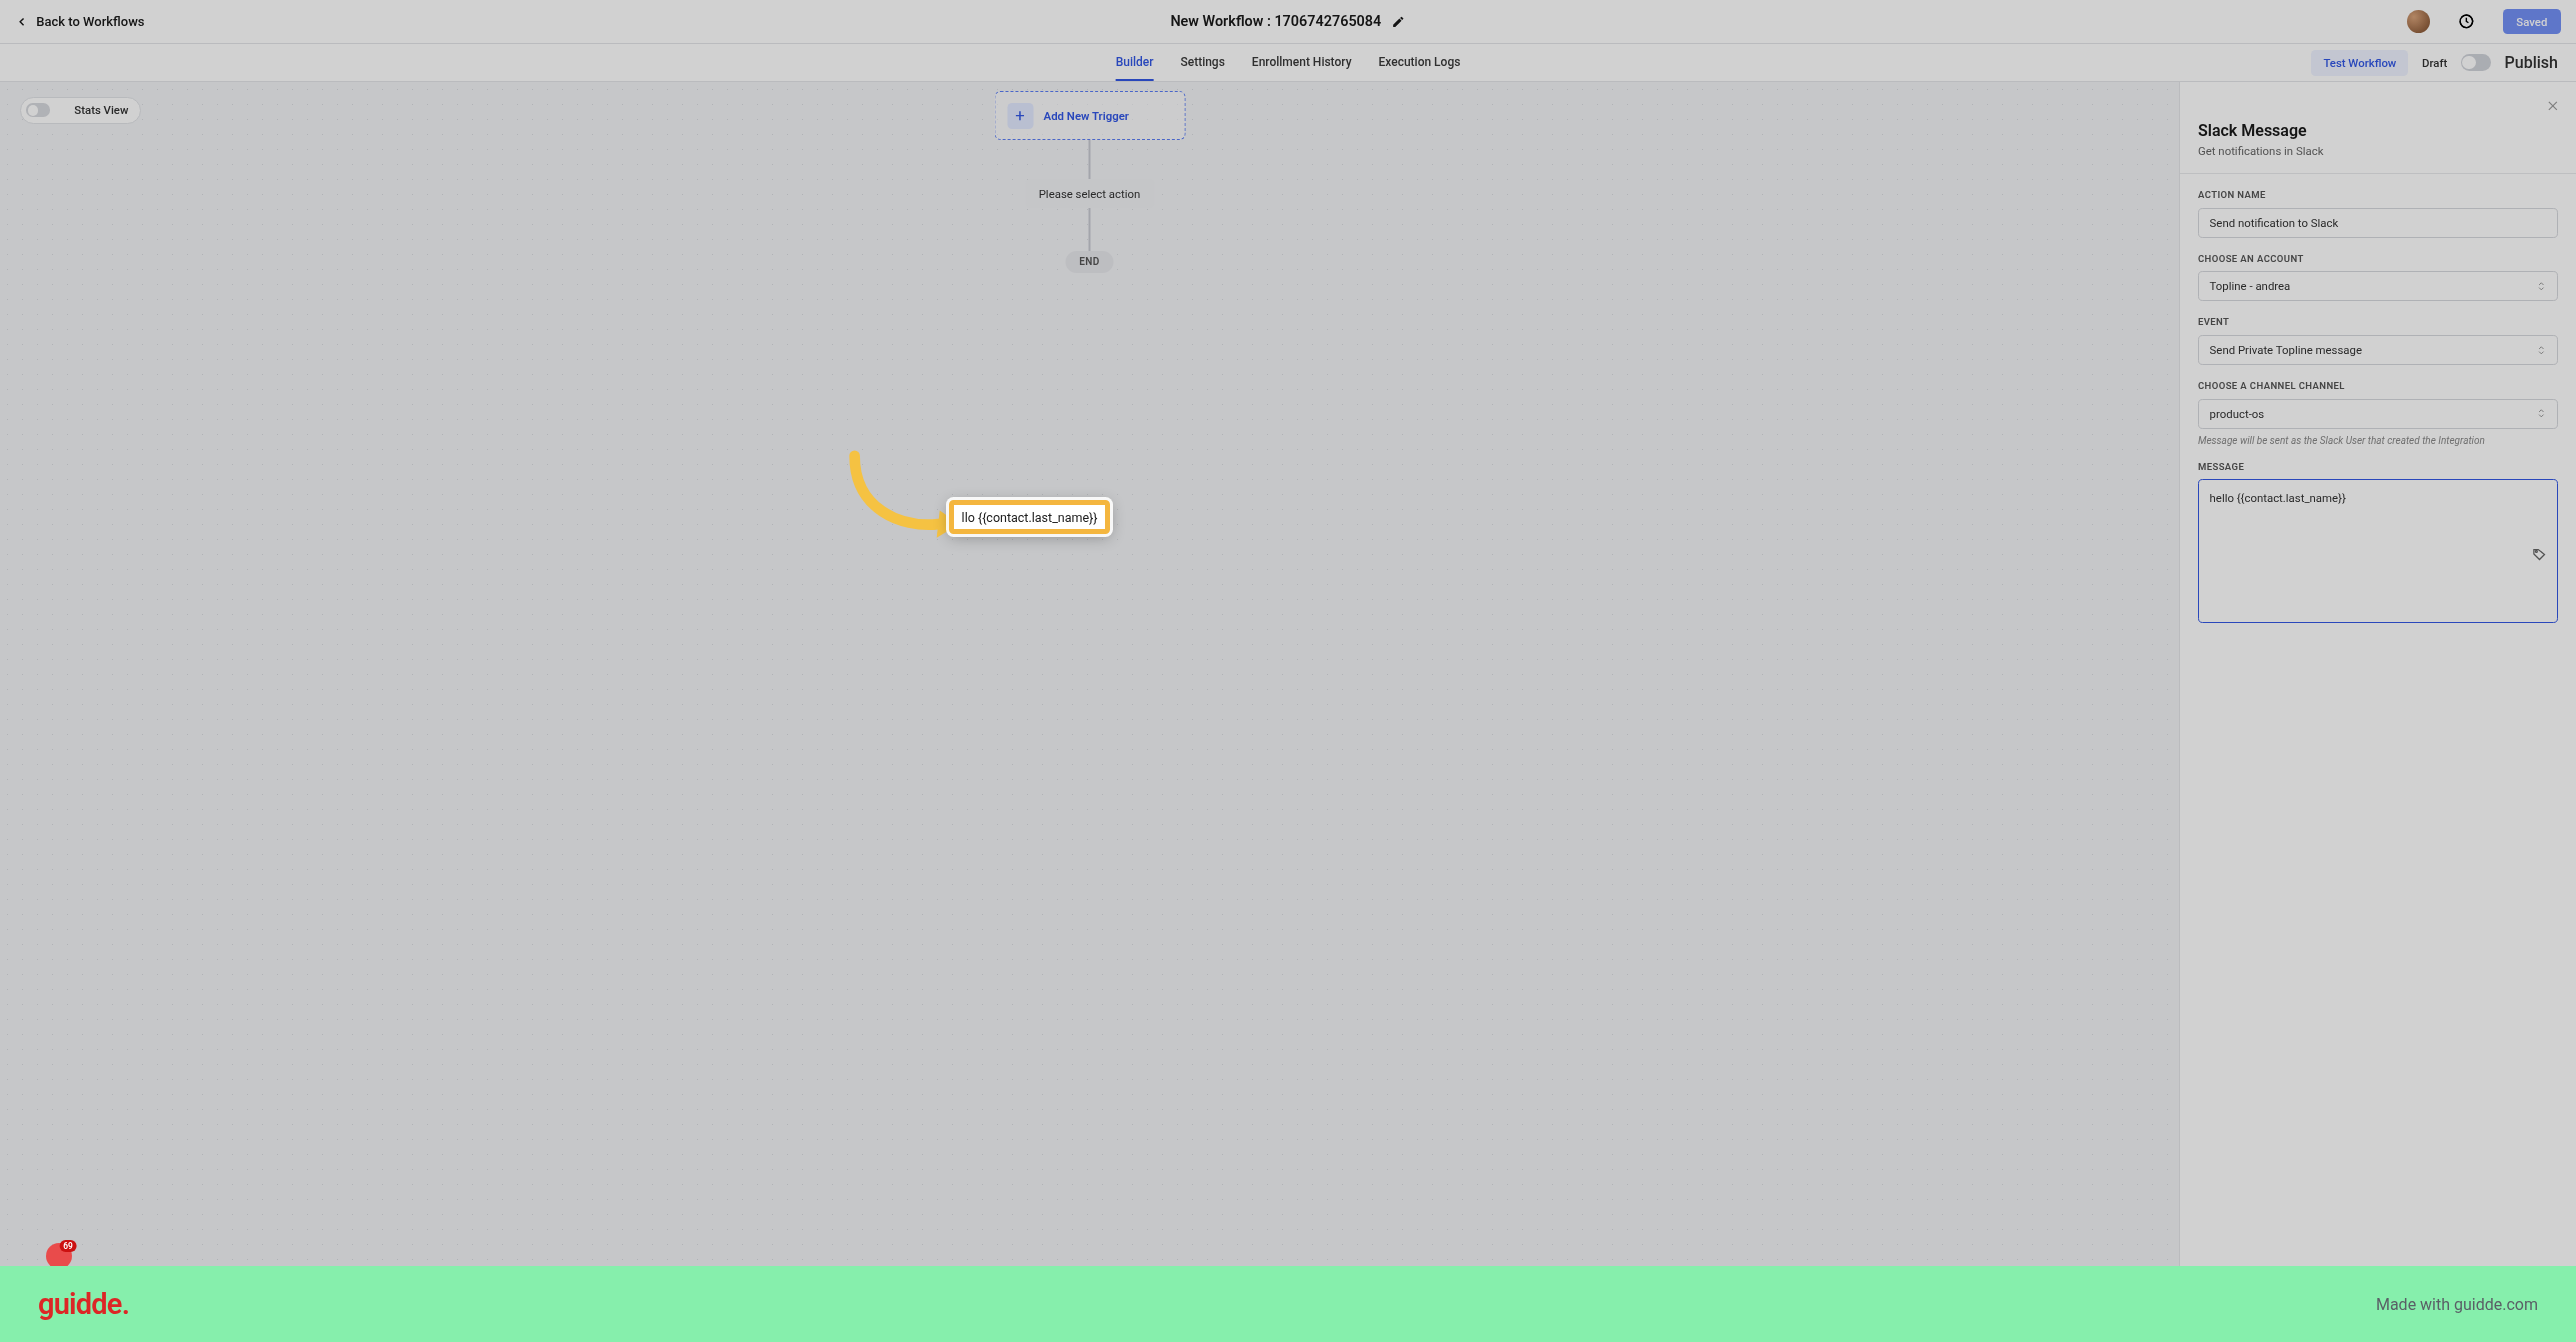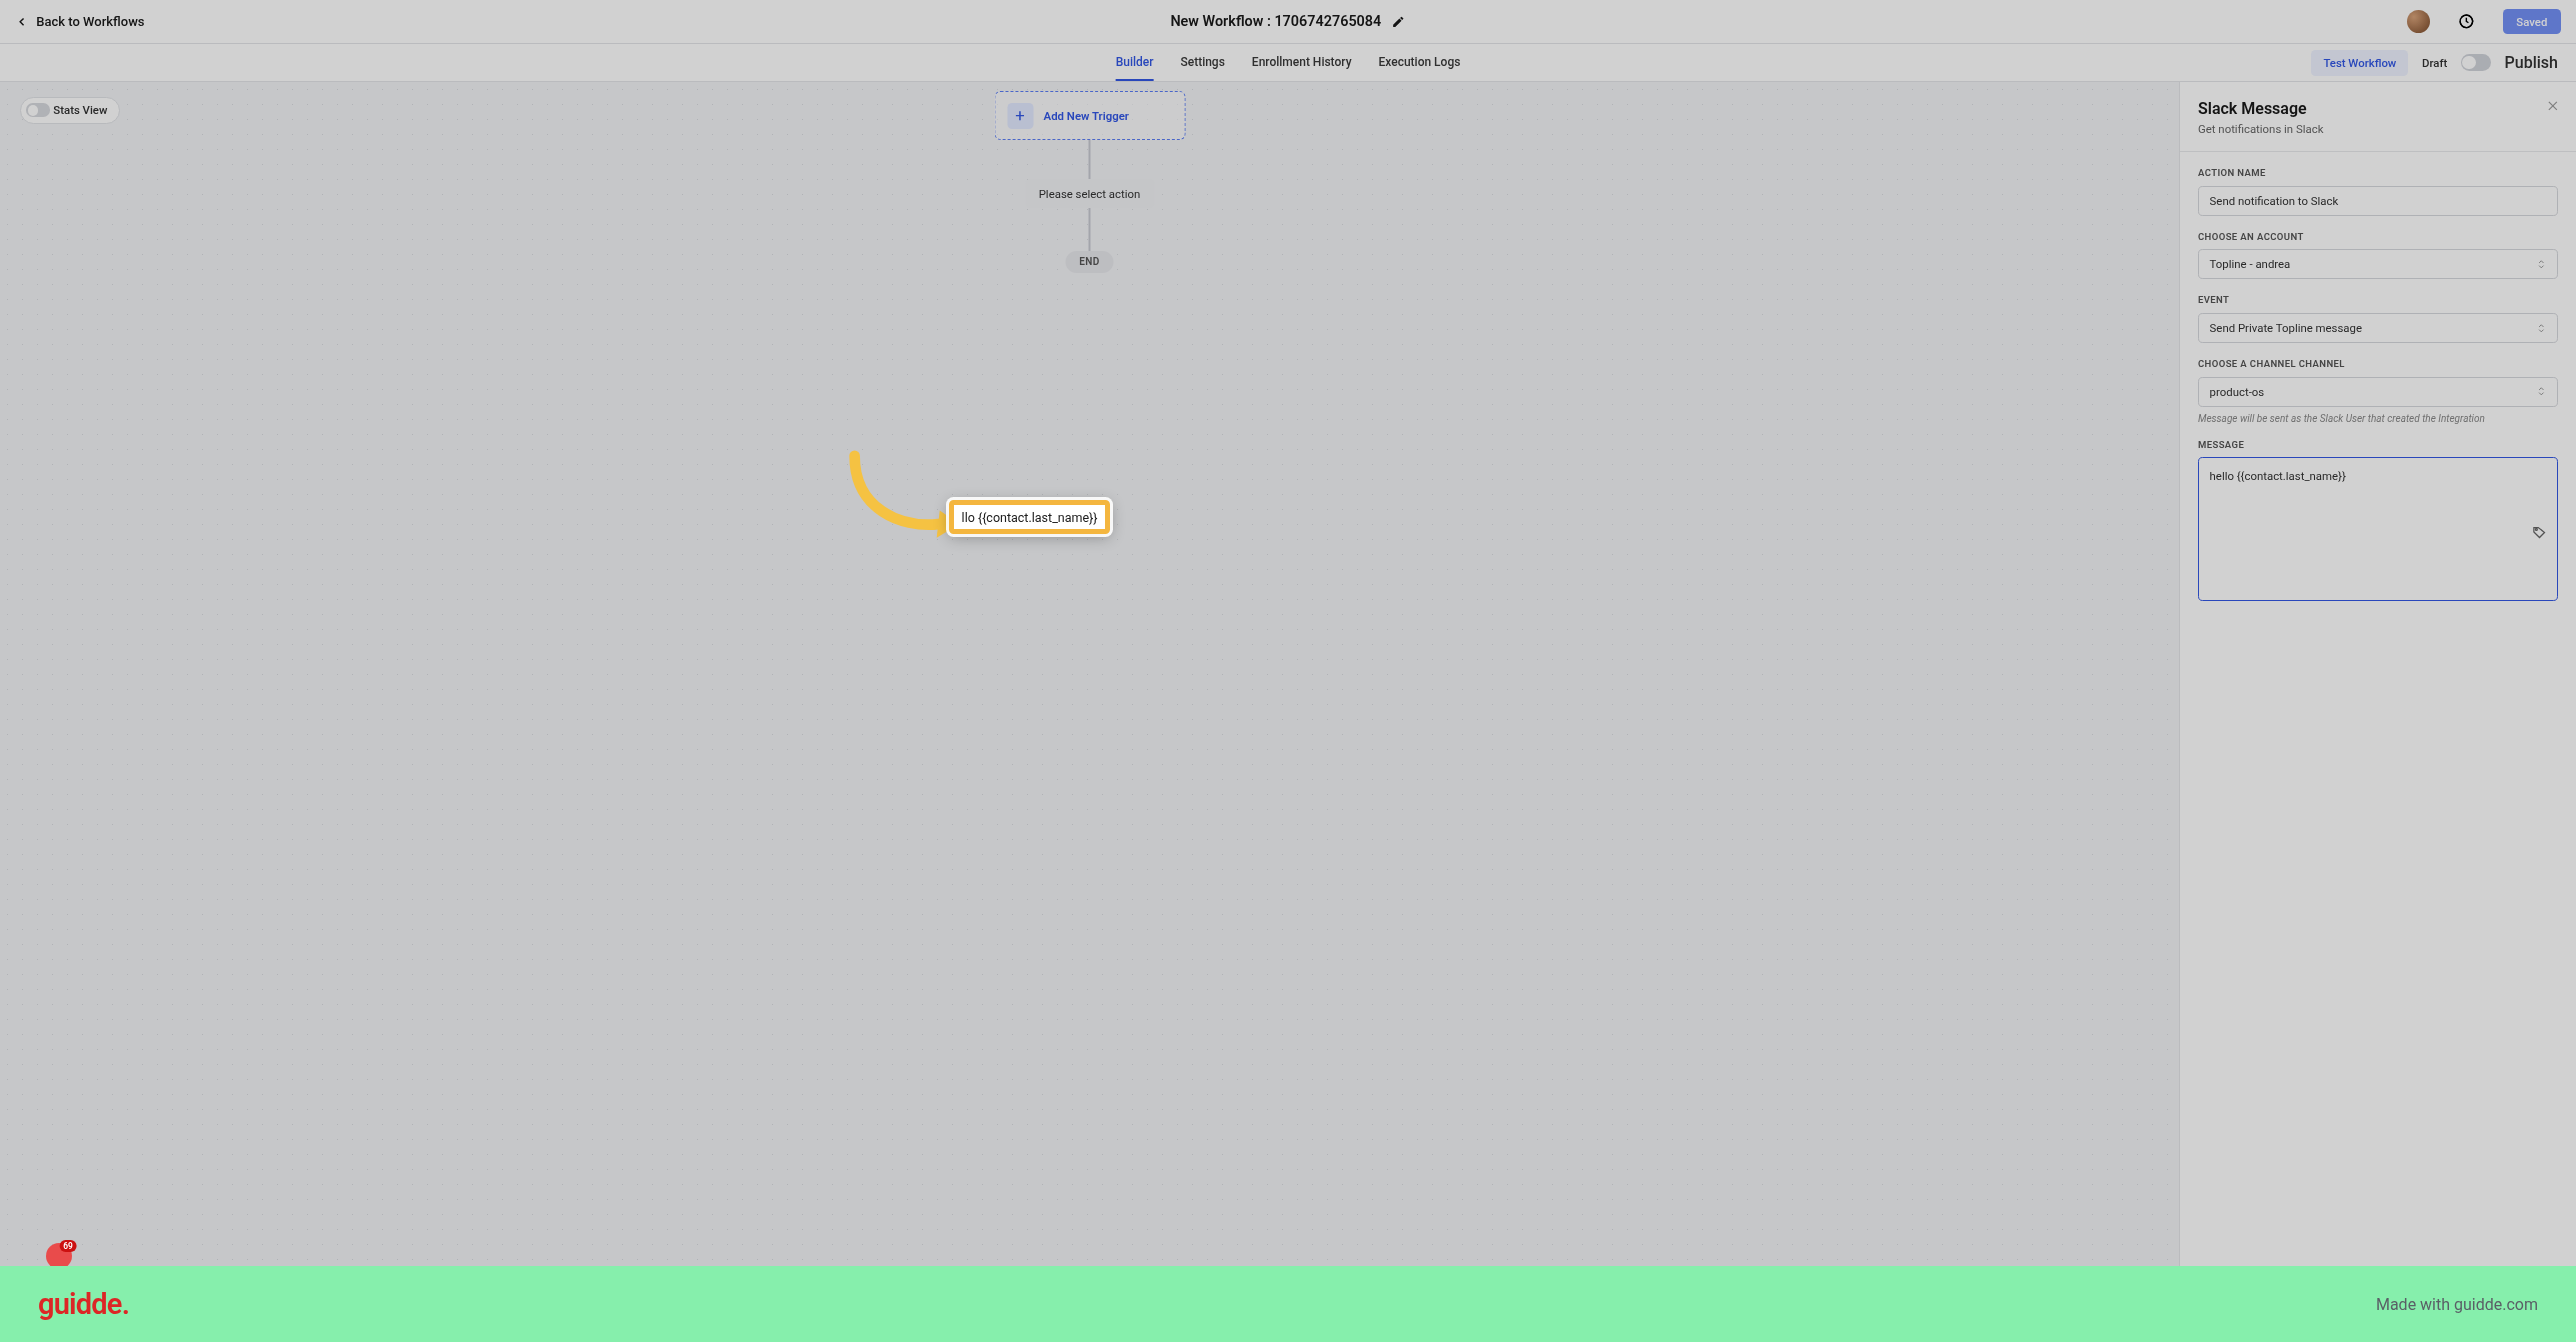--- a/index.html
+++ b/index.html
@@ -32,38 +32,38 @@
   .switch::after { content: ""; width: 13.7px; height: 13.7px; border-radius: 50%; background: #fff; position: absolute; top: 1.5px; left: 1.5px; }
   .publish-label { font-size: 16px; font-weight: 500; color: #333; }
 
   
   .main { position: absolute; top: 82px; bottom: 0; left: 0; right: 0; display: flex; }
 
   .canvas { flex: 1; position: relative; background-color: #f2f3f6;
     background-image: radial-gradient(#d7d9de 0.8px, transparent 0.8px);
     background-size: 15px 15px; }
 
-  .stats-pill { position: absolute; top: 15px; left: 20px; background: #fff; border: 0.8px solid #e1e3e7; border-radius: 15px; padding: 5.3px 12px 5.3px 5.3px; display: flex; align-items: center; gap: 3px; font-size: 11.4px; color: #333; font-weight: 500; }
+  .stats-pill { position: absolute; top: 15px; left: 20px; background: #fff; border: 0.8px solid #e1e3e7; border-radius: 15px; padding: 5.3px 12px 5.3px 5.3px; display: flex; align-items: center; gap: 24px; font-size: 11.4px; color: #333; font-weight: 500; }
   .stats-pill .sw { width: 24px; height: 13.7px; border-radius: 6.8px; background: #d7d9de; position: relative; }
   .stats-pill .sw::after { content:""; width:10.6px; height:10.6px; border-radius:50%; background:#fff; position:absolute; top:1.5px; left:1.5px; }
 
   .flow { position: absolute; top: 9px; left: 50%; transform: translateX(-50%); display: flex; flex-direction: column; align-items: center; }
   .trigger { width: 191px; height: 49px; border: 1.5px dashed #5b7df5; border-radius: 6px; background: rgba(255,255,255,0.5); display: flex; align-items: center; gap: 10.6px; padding: 0 12px; cursor: pointer; }
   .trigger .plus { width: 26px; height: 26px; background: #e2e9ff; border-radius: 4.6px; display: flex; align-items: center; justify-content: center; color: #3257e5; font-size: 16.7px; font-weight: 400; }
   .trigger .lbl { color: #3257e5; font-size: 11.4px; font-weight: 600; }
   .vline { width: 1.5px; height: 39px; background: #c7cad1; }
   .action-pill { background: #f1f2f5; border-radius: 4.6px; padding: 7.6px 13.7px; font-size: 11.4px; color: #333; }
   .end { background: #e7e8ec; border-radius: 12px; padding: 5.3px 13.7px; font-size: 10px; font-weight: 600; color: #555; letter-spacing: 0.4px; }
 
   .minimap { position: absolute; bottom: 6px; right: 6px; width: 99px; height: 46px; background: #fafafa; border: 0.8px solid #e6e6e6; display:flex; align-items:center; justify-content:center; flex-direction:column; gap:3px; }
   .minimap div { width: 21px; height:3px; background:#ddd; border-radius:1.5px; }
 
   
   .panel { width: 397px; background: #fff; border-left: 0.8px solid #e3e5e8; padding: 16.7px 18px; overflow: auto; position: relative; }
-  .panel h2 { font-size: 16px; font-weight: 600; color: #1a1a1a; }
+  .panel h2 { font-size: 16px; font-weight: 600; color: #1a1a1a; margin-top: 22px; }
   .panel .sub { font-size: 11.4px; color: #666; margin-top: 4.6px; }
   .panel .close { position: absolute; top: 16.7px; right: 16.7px; cursor: pointer; color: #999; }
   .panel hr { border:none; border-top:0.8px solid #e8e9ec; margin: 15px -18px; }
   .flabel { font-size: 9.5px; letter-spacing: 0.4px; font-weight: 600; color: #555; margin: 15px 0 7.6px; }
   .flabel:first-of-type { margin-top: 4.6px; }
   .input, .select { width: 100%; height: 30px; border: 0.8px solid #d6d8dd; border-radius: 4.6px; padding: 0 10.6px; font-size: 11.4px; color: #333; background:#fff; display:flex; align-items:center; justify-content:space-between; }
   .select { cursor: pointer; }
   .select svg { width:10.6px; height:10.6px; color:#888; }
   .helper { font-size: 10px; font-style: italic; color: #888; margin-top: 6px; }
   .msgbox { width: 100%; min-height: 144px; border: 1.5px solid #3257e5; border-radius: 4.6px; padding: 10.6px 32px 10.6px 10.6px; font-size: 11.4px; color:#333; background:#fff; position:relative; }

